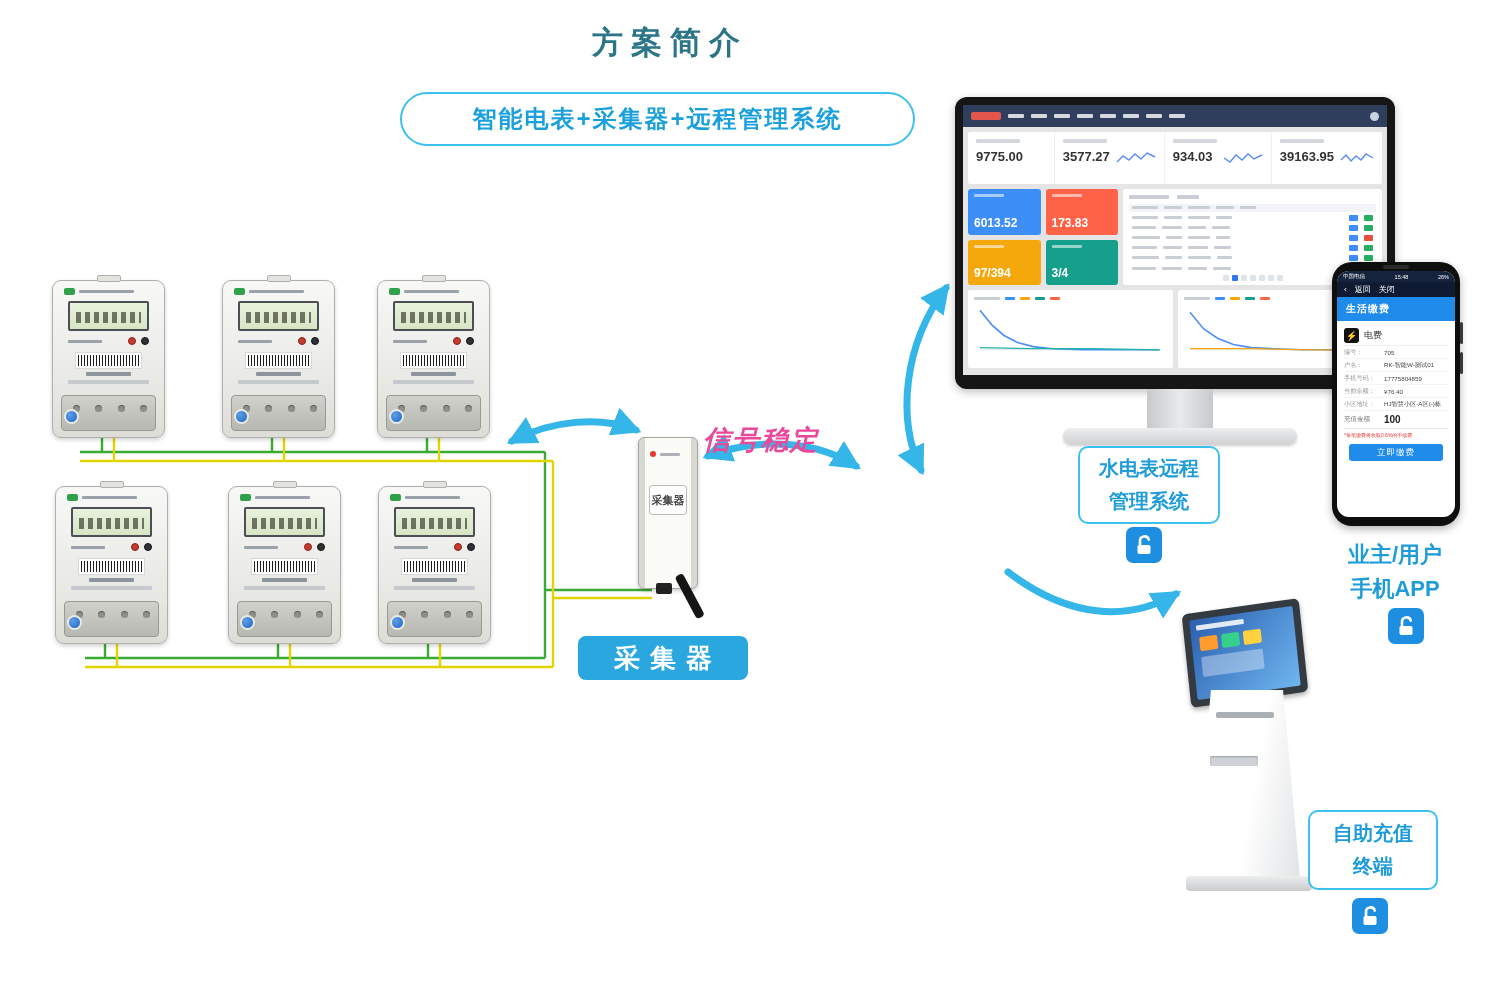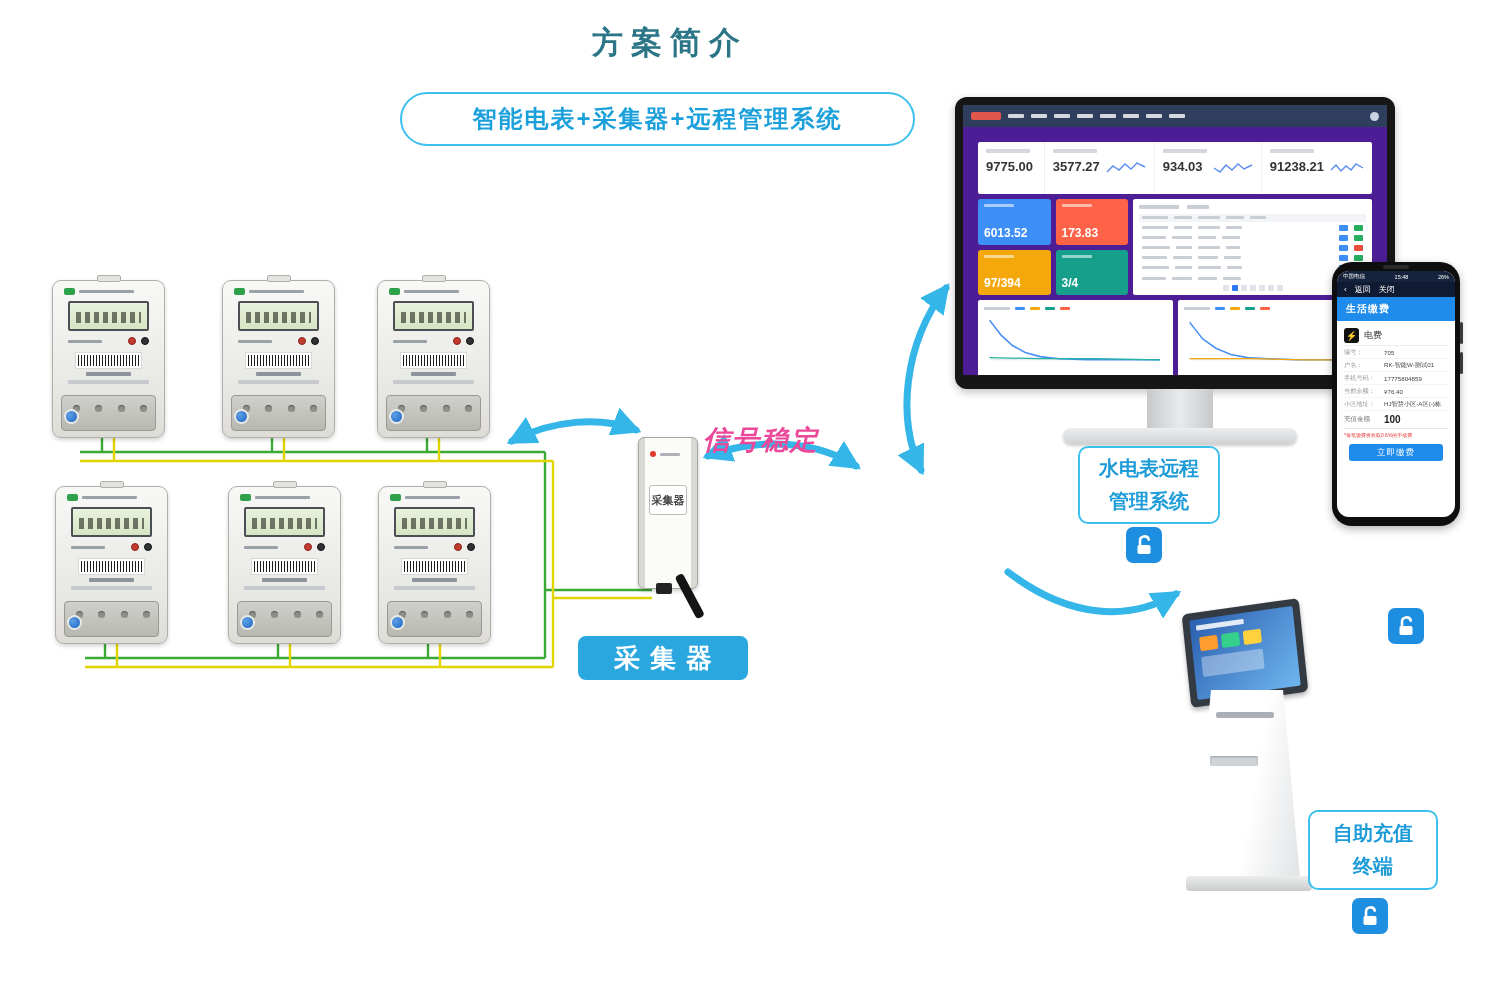--- a/index.html
+++ b/index.html
@@ -73,21 +73,21 @@
   .stand-neck{position:absolute;left:1147px;top:389px;width:66px;height:42px;
     background:linear-gradient(90deg,#c7c9cb,#e8eaec,#c7c9cb);z-index:2}
   .stand-base{position:absolute;left:1063px;top:428px;width:234px;height:16px;border-radius:8px;
     background:linear-gradient(#eceef0,#cfd1d3);box-shadow:0 2px 3px rgba(0,0,0,.2);z-index:2}
 
   .dash-top{height:22px;background:#2E3E5C;display:flex;align-items:center;gap:7px;padding:0 8px}
   .dash-logo{width:30px;height:8px;background:#e2574c;border-radius:2px;flex:none}
   .dash-top .mb{width:16px;height:4px;background:rgba(255,255,255,.8);border-radius:1px}
   .dash-top .sp{flex:1}
   .dash-top .uc{width:9px;height:9px;border-radius:50%;background:#c8d2e2}
-  .dash-body{background:#4c1d95;height:calc(100% - 22px);padding:15px}
+  .dash-body{background:#e5e5e5;height:calc(100% - 22px);padding:5px}
   .stats{background:#fff;height:52px;display:flex;border-radius:2px}
   .stat{flex:1;padding:7px 8px 0;display:flex;align-items:flex-start;gap:6px}
   .stat + .stat{border-left:1px solid #eef0f3}
   .stat .lb{display:block;width:44px;height:4px;background:#d4d8de;border-radius:1px;margin-bottom:6px}
   .stat .num{font-size:13px;font-weight:bold;color:#333;white-space:nowrap}
   .spark{margin-top:10px}
   .mid{display:flex;gap:5px;margin-top:5px;height:96px}
   .tiles{width:150px;display:grid;grid-template-columns:1fr 1fr;grid-template-rows:1fr 1fr;gap:5px}
   .tile{border-radius:3px;padding:5px 6px;position:relative;color:#fff}
   .tile .tlb{display:block;width:30px;height:3px;background:rgba(255,255,255,.55);border-radius:1px;margin-bottom:3px}
@@ -410,21 +410,21 @@
                 <span class="lb"></span>
                 <div class="num">934.03</div>
               </div>
             <svg class="spark" width="40" height="18" viewBox="0 0 40 18">
                 <polyline points="1,9 7,13 13,6 19,11 25,5 31,10 39,6" stroke="#5B8DEF" stroke-width="1.4" fill="none"></polyline>
               </svg>
           </div>
           <div class="stat">
             <div>
                 <span class="lb"></span>
-                <div class="num">91238.21</div>
+                <div class="num">39163.95</div>
               </div>
             <svg class="spark" width="34" height="18" viewBox="0 0 34 18">
                 <polyline points="1,11 6,6 11,12 16,7 21,11 26,5 33,9" stroke="#5B8DEF" stroke-width="1.4" fill="none"></polyline>
               </svg>
           </div>
         </div>
         <div class="mid">
           <div class="tiles">
             <div class="tile t0">
                 <span class="tlb"></span>
@@ -611,20 +611,24 @@
     <span>水电表远程</span>
     <span>管理系统</span>
   </div>
   <div class="lock" style="left:1126px;top:527px">
     <svg width="24" height="24" viewBox="0 0 24 24">
         <path d="M8 12 V8 a4.5 4.5 0 0 1 8.8 -1.4" fill="none" stroke="#fff" stroke-width="2.6" stroke-linecap="round"></path>
         <rect x="5.5" y="12" width="13" height="9" rx="1.8" fill="#fff"></rect>
       </svg>
   </div>
 
+  <div class="app-label">
+    <div>业主/用户</div>
+    <div>手机APP</div>
+  </div>
   <div class="lock" style="left:1388px;top:608px">
     <svg width="24" height="24" viewBox="0 0 24 24">
         <path d="M8 12 V8 a4.5 4.5 0 0 1 8.8 -1.4" fill="none" stroke="#fff" stroke-width="2.6" stroke-linecap="round"></path>
         <rect x="5.5" y="12" width="13" height="9" rx="1.8" fill="#fff"></rect>
       </svg>
   </div>
 
   <div class="callout co-kiosk">
     <span>自助充值</span>
     <span>终端</span>

